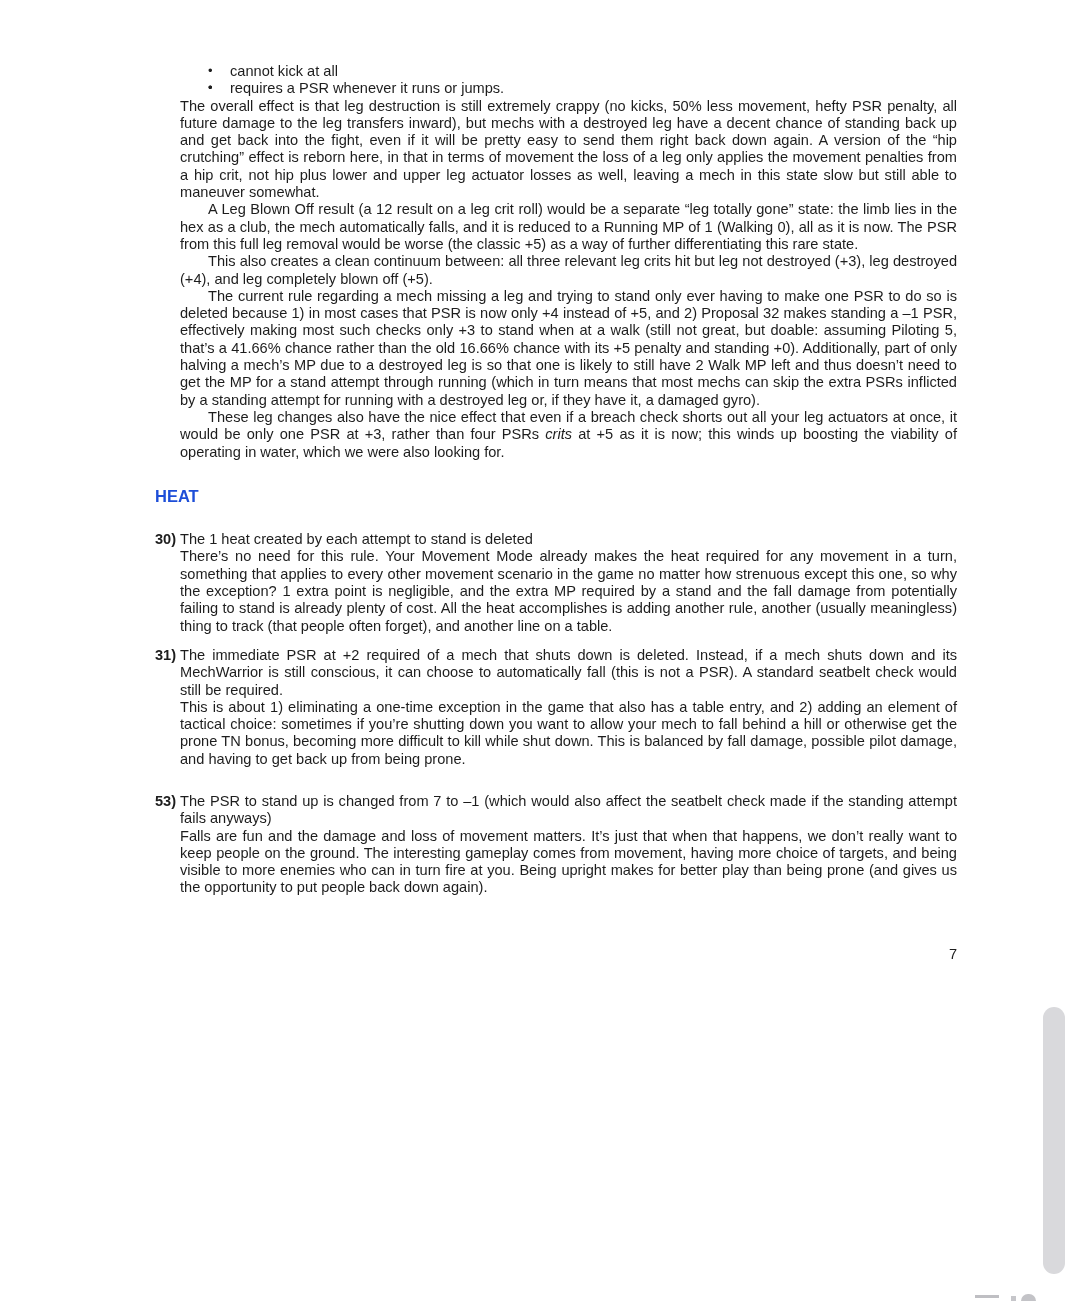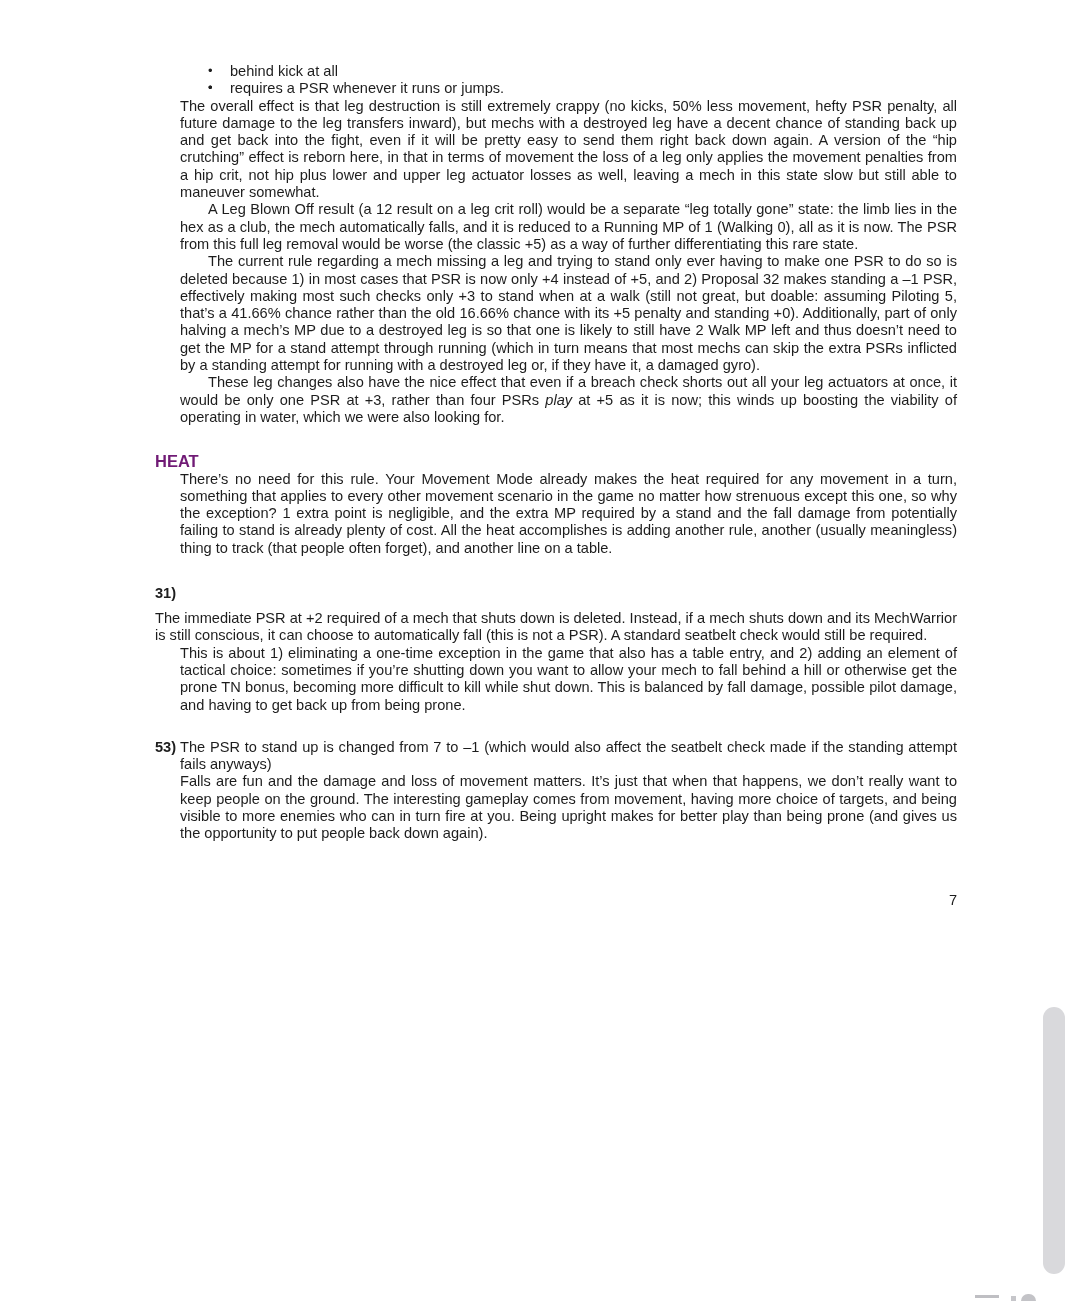--- a/index.html
+++ b/index.html
@@ -21,29 +21,29 @@
   }
   ul.bullets { list-style: none; margin: 0; padding: 0; }
   ul.bullets li { position: relative; padding-left: 75px; }
   ul.bullets .dot { position: absolute; left: 53px; top: -1px; font-size: 13px; }
   p.para { margin: 0 0 0 25px; text-align: justify; }
   p.indent { text-indent: 28px; }
   .mt-quote { margin-top: 22px; }
   .mt-para  { margin-top: 17px; }
   h2 {
     margin: 0; font-size: 16.5px; line-height: 17.3px;
-    font-weight: bold; color: #701a75;
+    font-weight: bold; color: #1d4ed8;
   }
   h2.mt-heat  { margin-top: 27px; }
   h2.mt-other { margin-top: 21px; }
   .item { display: flex; }
   .item .num { flex: 0 0 25px; width: 25px; font-weight: bold; }
   .item p.para { flex: 1; margin-left: 0; }
   .mt-item30 { margin-top: 26px; }
-  .mt-item31 { margin-top: 28px; flex-direction: column; }
+  .mt-item31 { margin-top: 12px; }
   .mt-item32 { margin-top: 25px; }
   .explain { margin-top: 16px; }
   .explain31 { margin-top: 17px; }
   .page-number { margin: 49px 0 0 25px; text-align: right; }
   .scrollbar-thumb {
     position: absolute;
     left: 1043px; top: 1007px;
     width: 22px; height: 267px;
     border-radius: 11px;
     background: #d9d9dc;
@@ -56,39 +56,44 @@
   em { font-style: italic; }
 </style>
 </head>
 <body>
 
 <div class="content">
 
   <ul class="bullets">
     <li>
       <span class="dot">•</span>
-      <span>behind kick at all</span>
+      <span>cannot kick at all</span>
     </li>
     <li>
       <span class="dot">•</span>
     </li>
     <li>
       <span class="dot">•</span>
       <span>requires a PSR whenever it runs or jumps.</span>
     </li>
   </ul>
 
 
   <p class="para mt-para">The overall effect is that leg destruction is still extremely crappy (no kicks, 50% less movement, hefty PSR penalty, all future damage to the leg transfers inward), but mechs with a destroyed leg have a decent chance of standing back up and get back into the fight, even if it will be pretty easy to send them right back down again.  A version of the “hip crutching” effect is reborn here, in that in terms of movement the loss of a leg only applies the movement penalties from a hip crit, not hip plus lower and upper leg actuator losses as well, leaving a mech in this state slow but still able to maneuver somewhat.</p>
   <p class="para indent">A Leg Blown Off result (a 12 result on a leg crit roll) would be a separate “leg totally gone” state: the limb lies in the hex as a club, the mech automatically falls, and it is reduced to a Running MP of 1 (Walking 0), all as it is now.  The PSR from this full leg removal would be worse (the classic +5) as a way of further differentiating this rare state.</p>
+  <p class="para indent">This also creates a clean continuum between: all three relevant leg crits hit but leg not destroyed (+3), leg destroyed (+4), and leg completely blown off (+5).</p>
   <p class="para indent">The current rule regarding a mech missing a leg and trying to stand only ever having to make one PSR to do so is deleted because 1) in most cases that PSR is now only +4 instead of +5, and 2) Proposal 32 makes standing a –1 PSR, effectively making most such checks only +3 to stand when at a walk (still not great, but doable: assuming Piloting 5, that’s a 41.66% chance rather than the old 16.66% chance with its +5 penalty and standing +0).  Additionally, part of only halving a mech’s MP due to a destroyed leg is so that one is likely to still have 2 Walk MP left and thus doesn’t need to get the MP for a stand attempt through running (which in turn means that most mechs can skip the extra PSRs inflicted by a standing attempt for running with a destroyed leg or, if they have it, a damaged gyro).</p>
-  <p class="para indent"><span>These leg changes also have the nice effect that even if a breach check shorts out all your leg actuators at once, it would be only one PSR at +3, rather than four PSRs </span><em>play</em><span> at +5 as it is now; this winds up boosting the viability of operating in water, which we were also looking for.</span></p>
+  <p class="para indent"><span>These leg changes also have the nice effect that even if a breach check shorts out all your leg actuators at once, it would be only one PSR at +3, rather than four PSRs </span><em>crits</em><span> at +5 as it is now; this winds up boosting the viability of operating in water, which we were also looking for.</span></p>
 
   <h2 class="mt-heat">HEAT</h2>
 
+  <div class="item mt-item30">
+    <span class="num">30)</span>
+    <p class="para">The 1 heat created by each attempt to stand is deleted</p>
+  </div>
   <p class="para explain">There’s no need for this rule.  Your Movement Mode already makes the heat required for any movement in a turn, something that applies to every other movement scenario in the game no matter how strenuous except this one, so why the exception?  1 extra point is negligible, and the extra MP required by a stand and the fall damage from potentially failing to stand is already plenty of cost.  All the heat accomplishes is adding another rule, another (usually meaningless) thing to track (that people often forget), and another line on a table.</p>
 
   <div class="item mt-item31">
     <span class="num">31)</span>
     <p class="para">The immediate PSR at +2 required of a mech that shuts down is deleted.  Instead, if a mech shuts down and its MechWarrior is still conscious, it can choose to automatically fall (this is not a PSR).  A standard seatbelt check would still be required.</p>
   </div>
   <p class="para explain explain31">This is about 1) eliminating a one-time exception in the game that also has a table entry, and 2) adding an element of tactical choice: sometimes if you’re shutting down you want to allow your mech to fall behind a hill or otherwise get the prone TN bonus, becoming more difficult to kill while shut down.  This is balanced by fall damage, possible pilot damage, and having to get back up from being prone.</p>
 
 
   <div class="item mt-item32">

